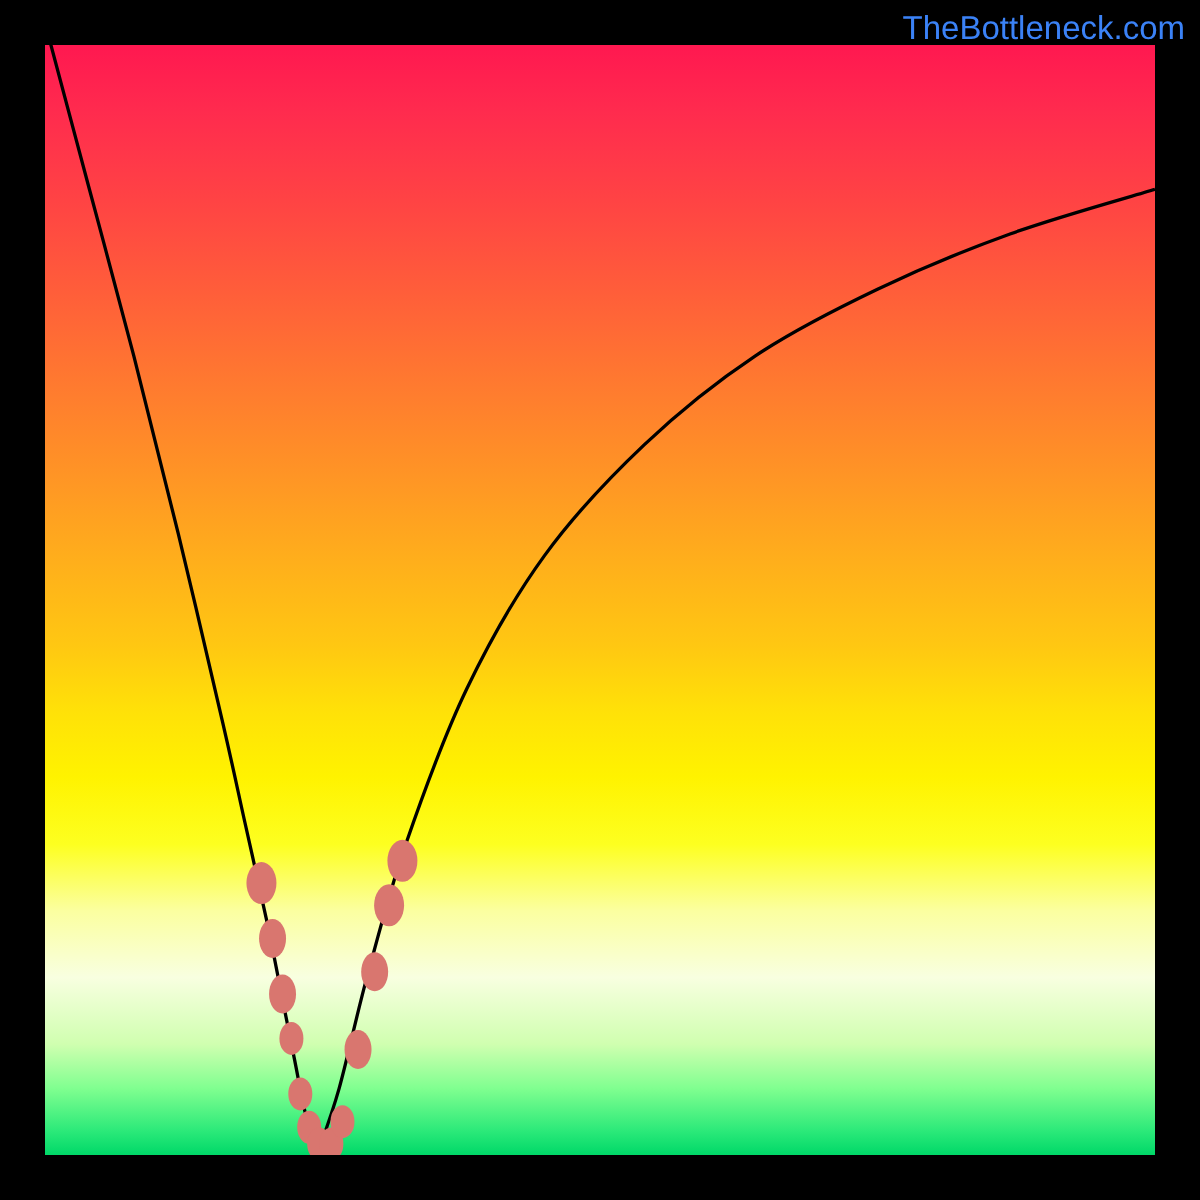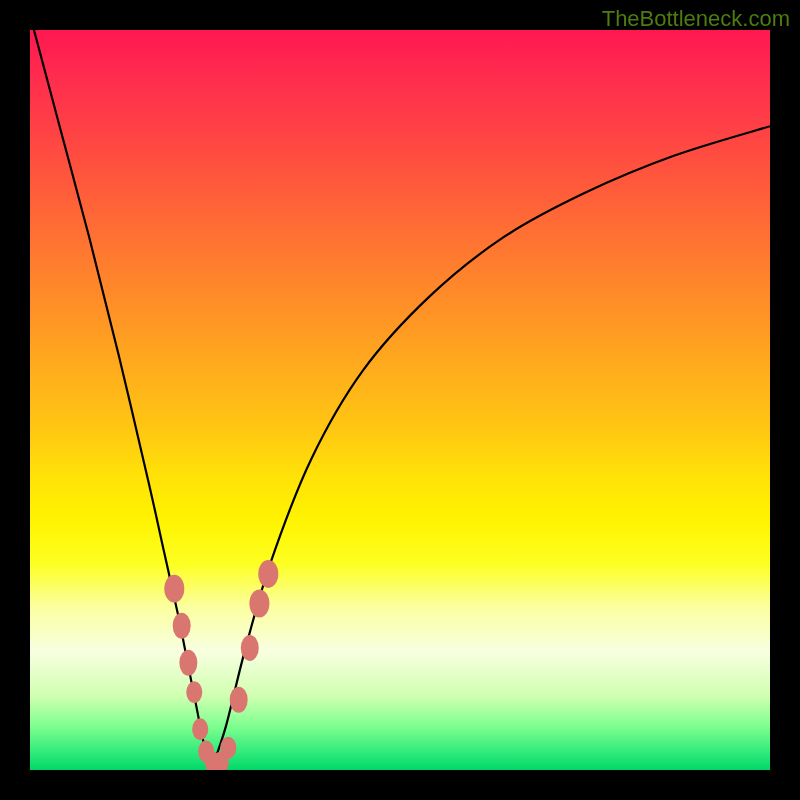--- a/index.html
+++ b/index.html
@@ -17,21 +17,21 @@
       #ffe108 60%,
       #fff300 66%,
       #fdff20 72%,
       #fbffa0 78%,
       #f8ffe0 84%,
       #d0ffb0 90%,
       #80ff90 94%,
       #28e878 98%,
       #00d868 100%)}
   svg.curve{position:absolute;inset:0;width:740px;height:740px}
-  .watermark{position:absolute;top:6px;right:10px;color:#4d7c0f;font:22px Arial,Helvetica,sans-serif;white-space:nowrap}
+  .watermark{position:absolute;top:6px;right:10px;color:#3b82f6;font:22px Arial,Helvetica,sans-serif;white-space:nowrap}
   .curve path{fill:none;stroke:#000;stroke-width:2.2}
   .dot{fill:#d9766f;stroke:none}
   .dot-lg{rx:10;ry:14}
   .dot-md{rx:9;ry:13}
   .dot-sm{rx:8;ry:11}
 </style>
 </head>
 <body>
 
 <div class="stage">

